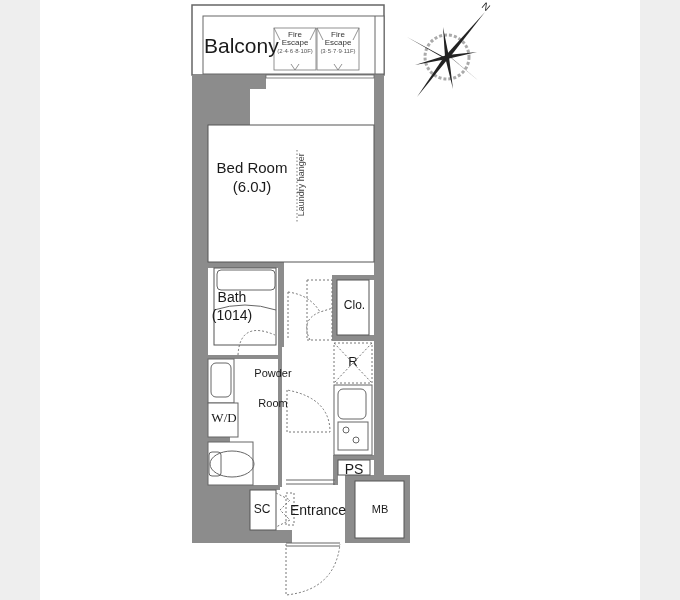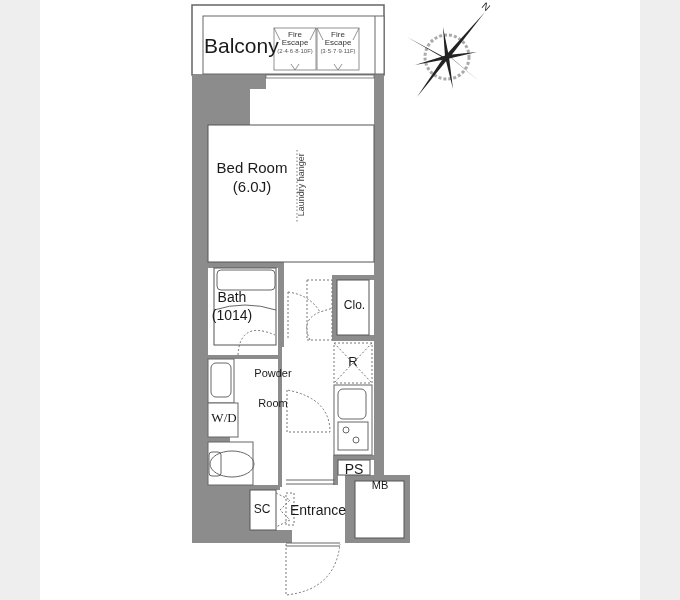--- a/index.html
+++ b/index.html
@@ -186,13 +186,13 @@
 </div>
 
 <div class="lbl" style="left:208px;top:411px;width:32px;font-size:13px;font-family:Liberation Serif, serif;">W/D</div>
 
 <div class="lbl" style="left:338px;top:462px;width:32px;font-size:14px;">PS</div>
 
 <div class="lbl" style="left:250px;top:503px;width:24px;font-size:12px;">SC</div>
 
 <div class="lbl" style="left:290px;top:503px;width:55px;font-size:14px;">Entrance</div>
 
-<div class="lbl" style="left:356px;top:480px;width:48px;font-size:11px;">MB</div>
+<div class="lbl" style="left:356px;top:504px;width:48px;font-size:11px;">MB</div>
 
 </body></html>

